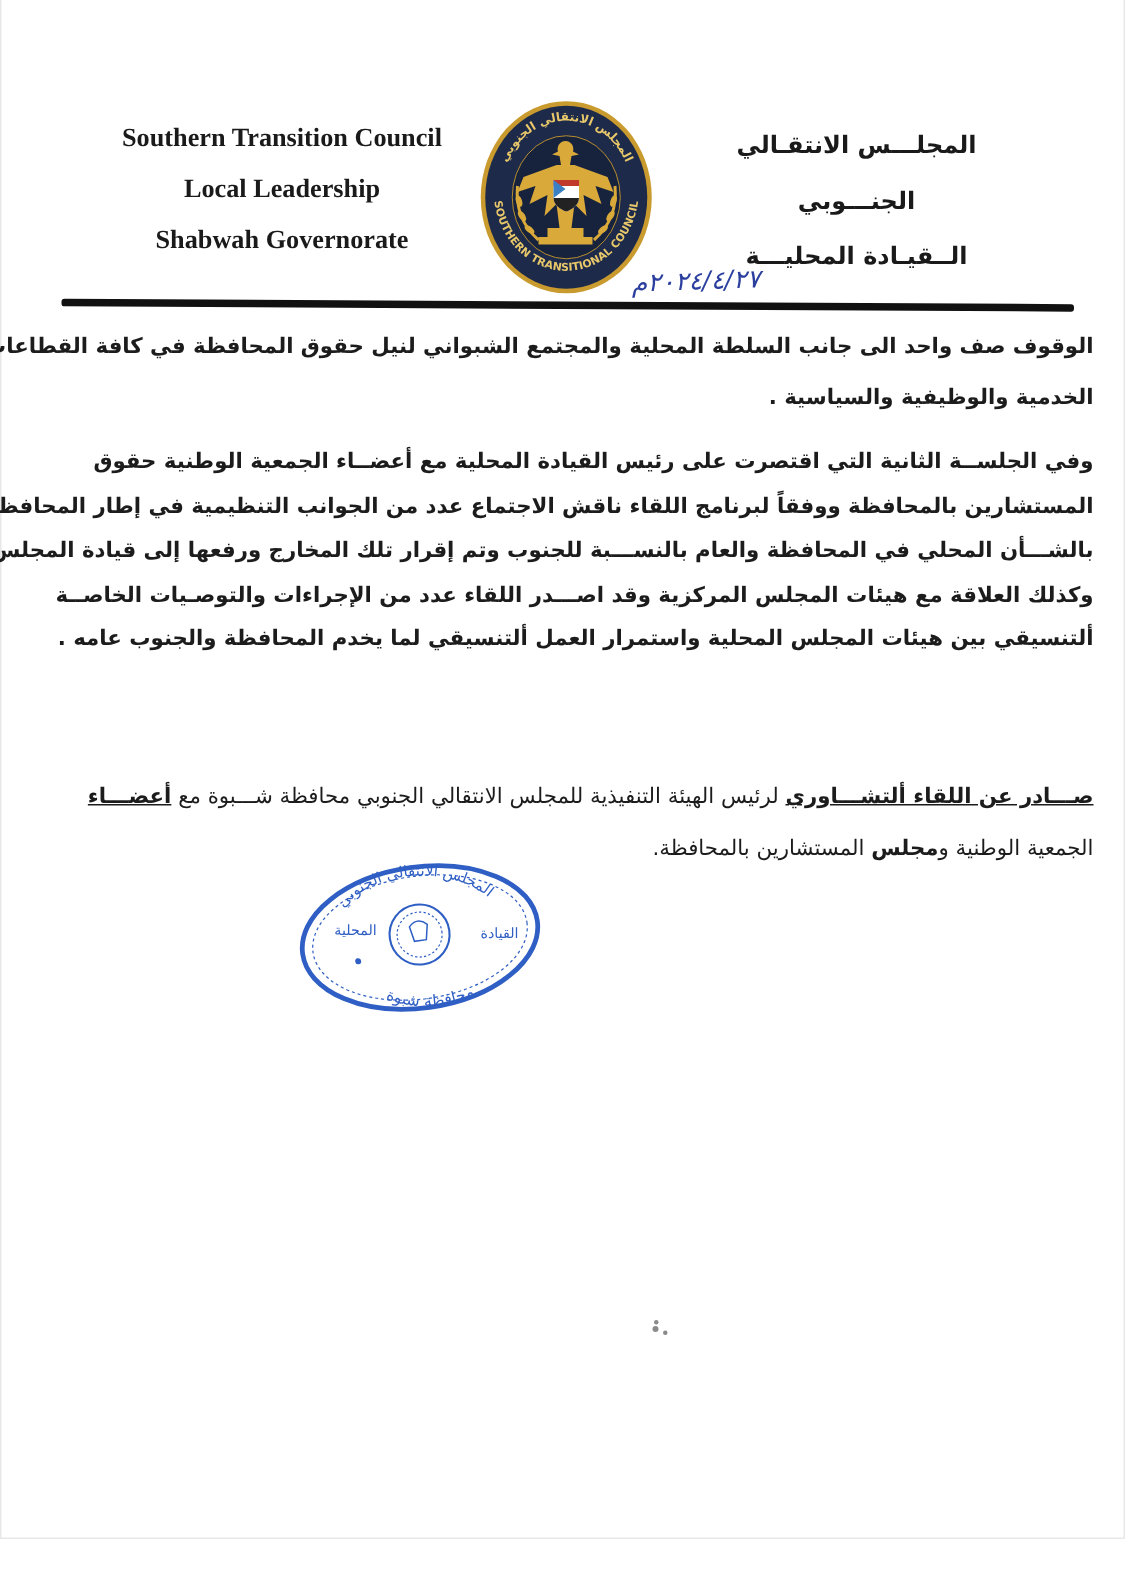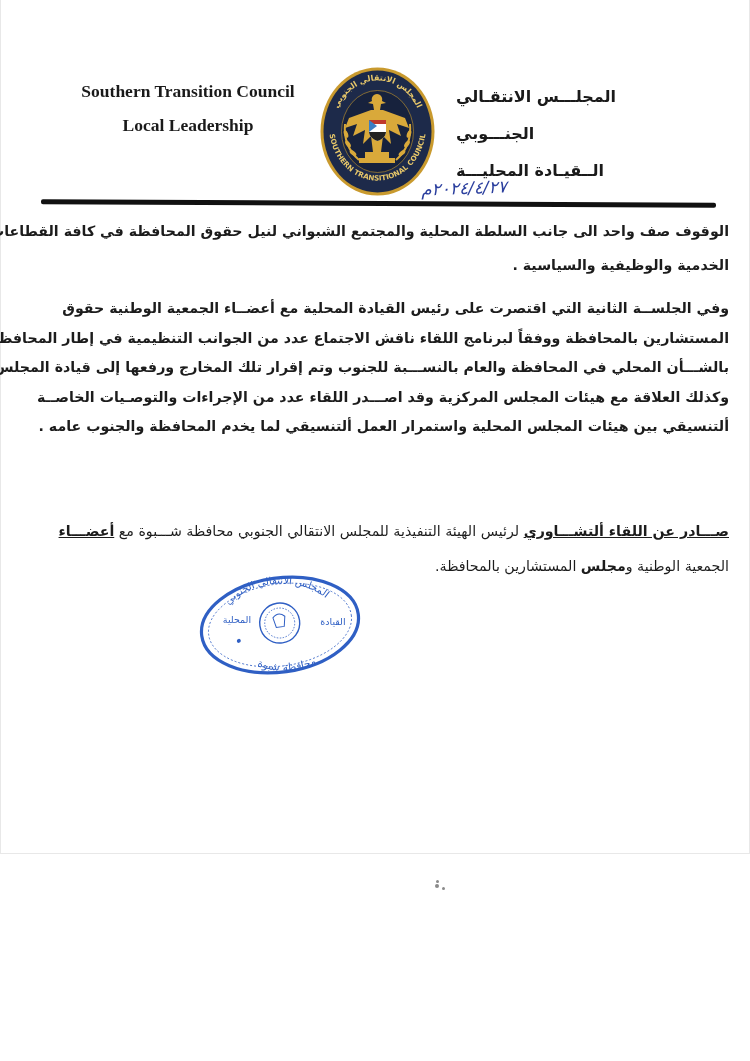--- a/index.html
+++ b/index.html
@@ -1,25 +1,25 @@
 <!DOCTYPE html>
 <html><head>
   <meta charset="utf-8">
   <style>
     * { box-sizing: border-box; margin: 0; padding: 0; }
     html, body { width: 750px; height: 1061px; background: #ffffff; overflow: hidden; }
     body { position: relative; font-family: "Liberation Serif", serif; color: #111; }
 
-    .page { position: absolute; left: 0; top: 0; width: 750px; height: 854px; background: #fff;
+    .page { position: absolute; left: 0; top: 0; width: 750px; height: 1026px; background: #fff;
             border-left: 1px solid #e8e8e8; border-right: 1px solid #e8e8e8; border-bottom: 1px solid #e8e8e8; }
 
     
     .hdr-en { position: absolute; left: 62px; top: 74px; width: 250px; text-align: center;
               font-family: "Liberation Serif", serif; font-weight: bold; font-size: 17.5px; line-height: 34px; color: #1a1a1a; }
-    .hdr-ar { position: absolute; left: 455px; top: 78px; width: 230px; text-align: left; direction: rtl;
+    .hdr-ar { position: absolute; left: 455px; top: 78px; width: 230px; text-align: center; direction: rtl;
               font-family: "DejaVu Sans", sans-serif; font-weight: bold; font-size: 16px; line-height: 37px; color: #1a1a1a; }
 
     .logo { position: absolute; left: 318px; top: 66px; width: 117px; height: 131px; }
 
     .date { position: absolute; left: 420px; top: 178px; font-family: "DejaVu Sans", sans-serif;
             font-size: 17px; color: #2b3f9e; direction: ltr; font-style: italic; letter-spacing: 1px; transform: rotate(-2deg); }
 
     .rule { position: absolute; left: 40px; top: 201px; width: 675px; height: 5px; background: #111;
             border-radius: 2px; transform: rotate(0.3deg); }
 
@@ -40,20 +40,21 @@
     .speck { position: absolute; width: 3px; height: 3px; background: #8a8a8a; border-radius: 50%; }
   </style>
 </head>
 <body>
 
 <div class="page">
 
   <div class="hdr-en">
     <div>Southern Transition Council</div>
     <div>Local Leadership</div>
+    <div>Shabwah Governorate</div>
   </div>
 
   <svg class="logo" viewBox="0 0 117 131">
     <defs>
       <path id="ringTop" d="M 14 65 A 44 50 0 0 1 103 65"></path>
       <path id="ringBot" d="M 10 60 A 48 54 0 0 0 107 60"></path>
     </defs>
     <ellipse cx="58.5" cy="65.5" rx="57" ry="64" fill="#c99a2e"></ellipse>
     <ellipse cx="58.5" cy="65.5" rx="54" ry="61" fill="#1d2a4a"></ellipse>
     <ellipse cx="58.5" cy="65.5" rx="36" ry="41" fill="#17223d" stroke="#c99a2e" stroke-width="0.6"></ellipse>

